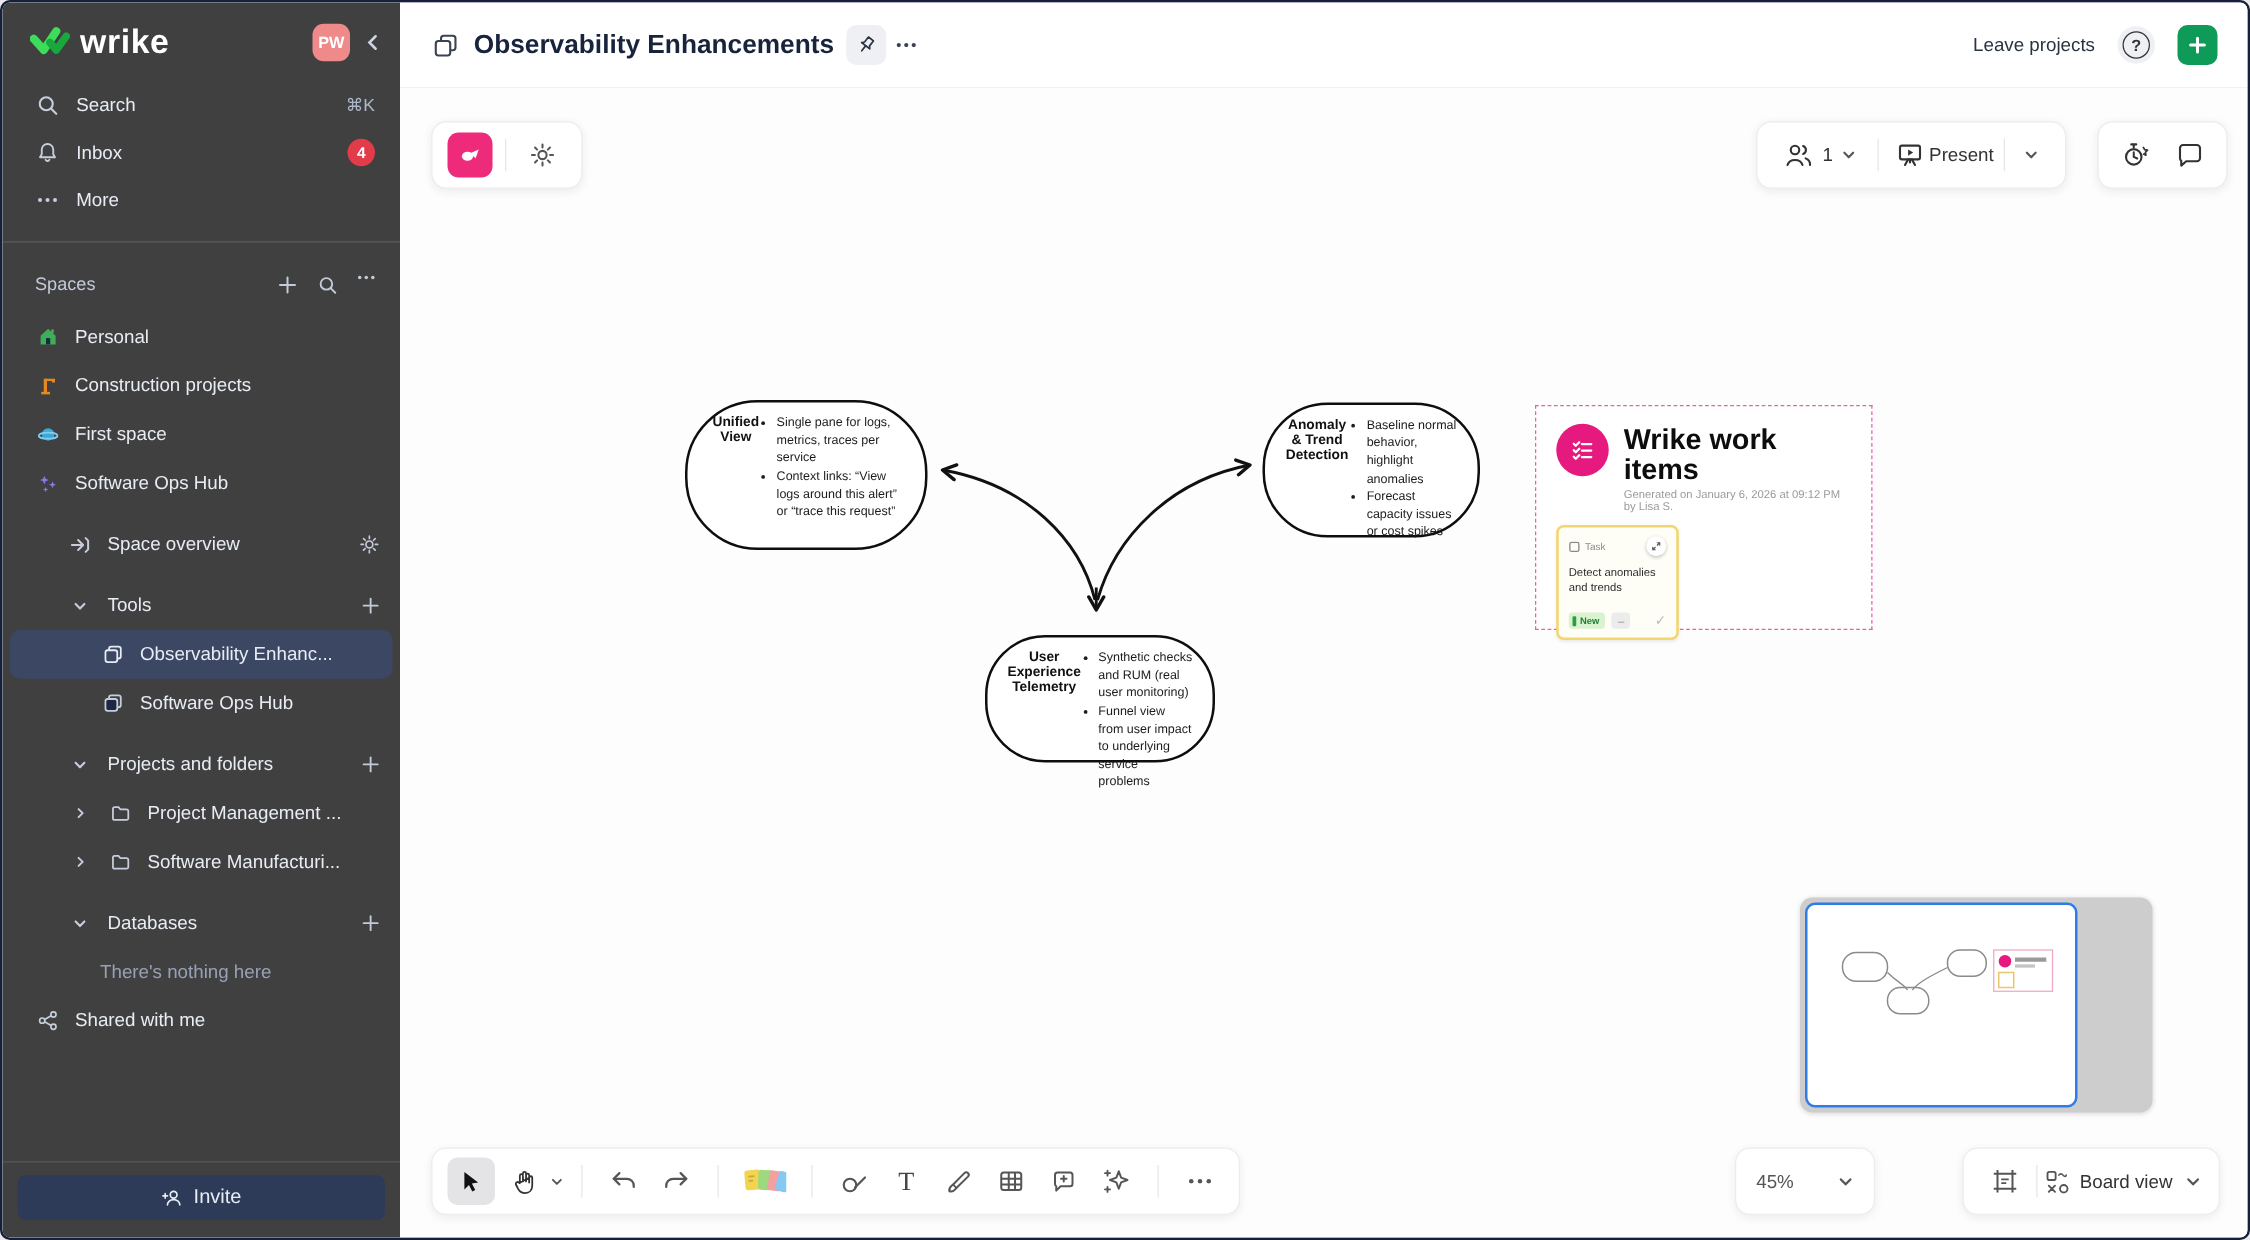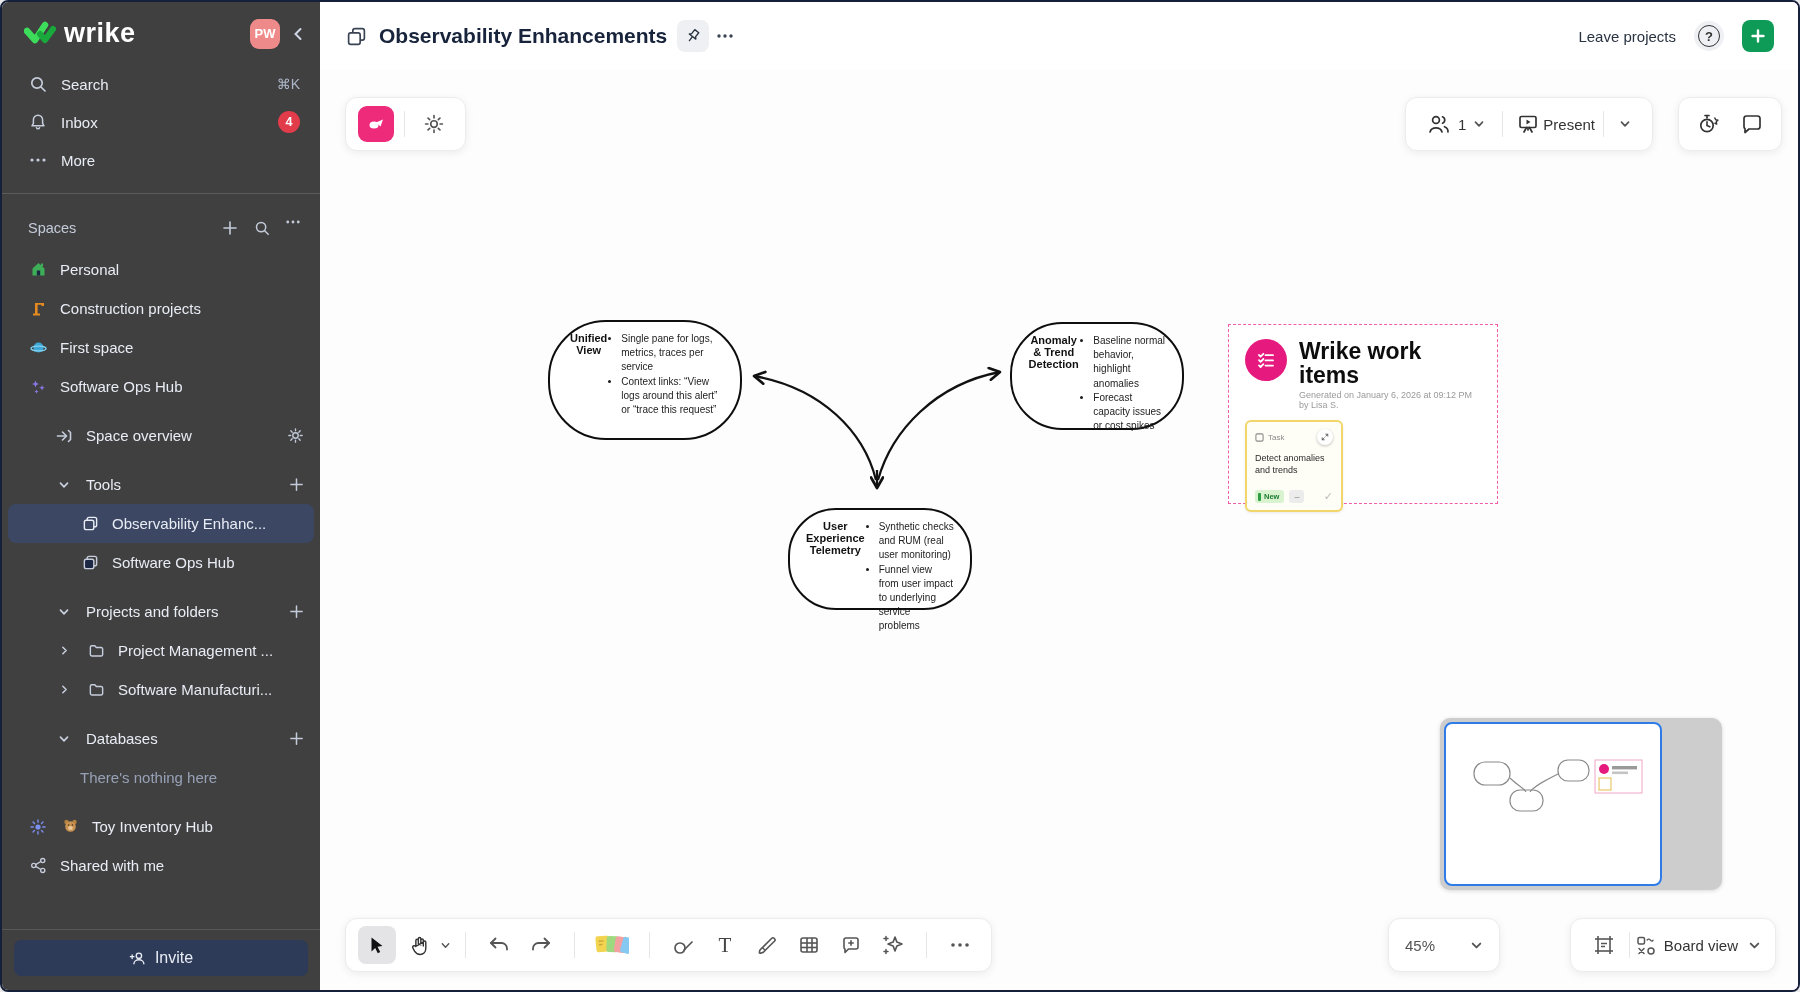--- a/index.html
+++ b/index.html
@@ -322,39 +322,20 @@
         <span class="trail">
             <svg class="ic" width="15" height="15" viewBox="0 0 16 16">
               <path d="M8 2v12M2 8h12" stroke="currentColor" stroke-width="1.6" stroke-linecap="round"></path>
             </svg>
           </span>
       </div>
       <div class="srow pl2 muted">
         <span class="label-ellip">There's nothing here</span>
       </div>
 
-      <div class="srow pl0 gap-top">
-        <span class="sicon">
-          <svg class="ic" width="16" height="16" viewBox="0 0 16 16">
-              <circle cx="8" cy="8" r="2.6" fill="#7b8ff0"></circle>
-              <path d="M8 1v2.2M8 12.8V15M1 8h2.2M12.8 8H15M3 3l1.5 1.5M11.5 11.5L13 13M13 3l-1.5 1.5M4.5 11.5L3 13" stroke="#7b8ff0" stroke-width="1.4" stroke-linecap="round"></path>
-            </svg>
-        </span>
-        <span class="sicon">
-          <svg class="ic" width="17" height="17" viewBox="0 0 17 17">
-              <circle cx="4.5" cy="4" r="2.2" fill="#b5813f"></circle>
-              <circle cx="12.5" cy="4" r="2.2" fill="#b5813f"></circle>
-              <circle cx="8.5" cy="8.5" r="5.3" fill="#c89251"></circle>
-              <ellipse cx="8.5" cy="10" rx="2.4" ry="1.9" fill="#e9c79a"></ellipse>
-              <circle cx="6.6" cy="7" r=".8" fill="#4a3018"></circle>
-              <circle cx="10.4" cy="7" r=".8" fill="#4a3018"></circle>
-            </svg>
-        </span>
-        <span class="label-ellip">Toy Inventory Hub</span>
-      </div>
       <div class="srow pl0">
         <span class="sicon">
           <svg class="ic" width="17" height="17" viewBox="0 0 18 18">
               <circle cx="4" cy="9" r="2.2" stroke="#c6cddc" stroke-width="1.4" fill="none"></circle>
               <circle cx="13.5" cy="3.8" r="2.2" stroke="#c6cddc" stroke-width="1.4" fill="none"></circle>
               <circle cx="13.5" cy="14.2" r="2.2" stroke="#c6cddc" stroke-width="1.4" fill="none"></circle>
               <path d="M6 8 L11.5 4.8M6 10 L11.5 13.2" stroke="#c6cddc" stroke-width="1.4"></path>
             </svg>
         </span>
         <span class="label-ellip">Shared with me</span>

